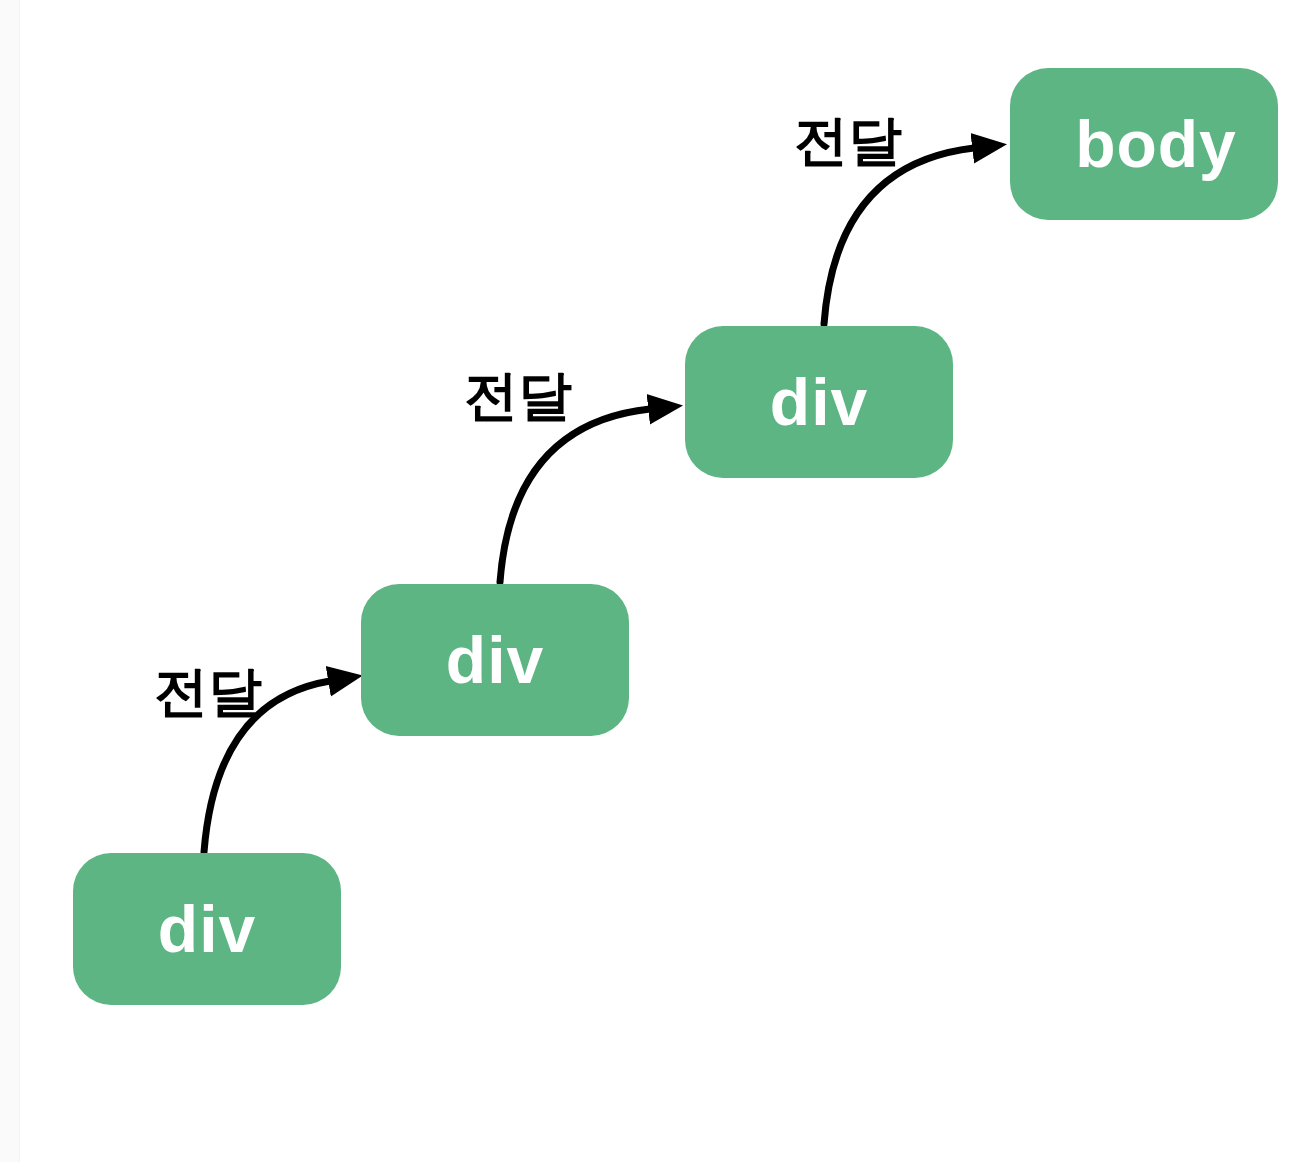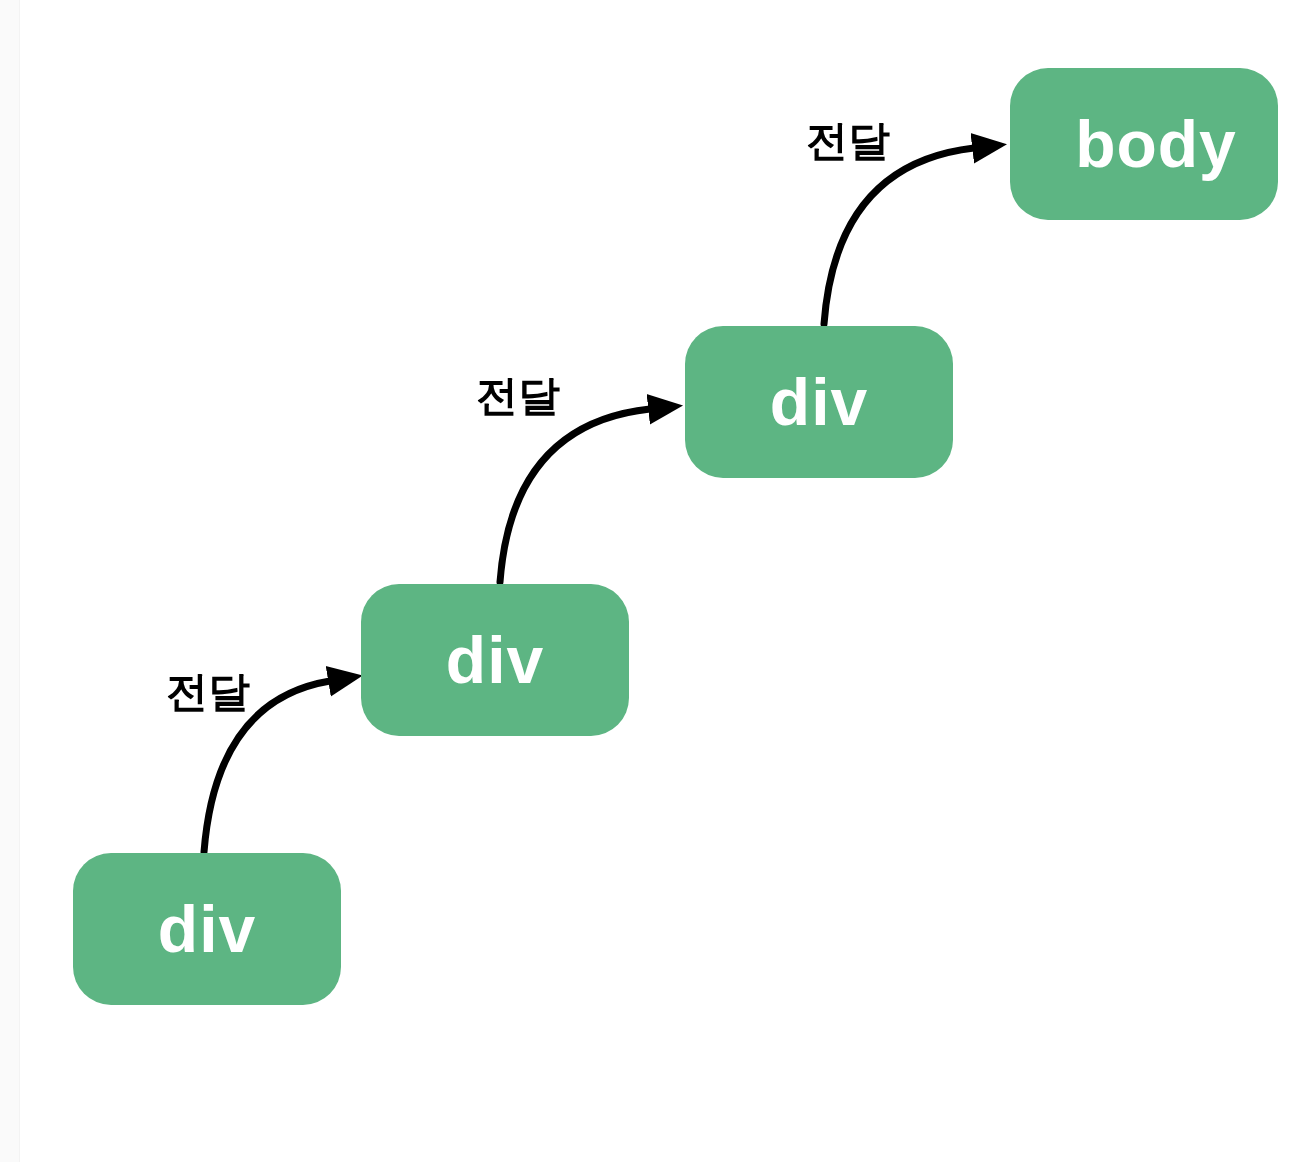--- a/index.html
+++ b/index.html
@@ -56,21 +56,21 @@
     letter-spacing: 1px;
   }
   .node-1 { left: 73px;   top: 853px; }
   .node-2 { left: 361px;  top: 584px; }
   .node-3 { left: 685px;  top: 326px; }
   .node-4 { left: 1010px; top: 68px; padding-left: 24px;  }
   .arrow-label {
     position: absolute;
     transform: translate(-50%, -50%);
     color: var(--label-text);
-    font-size: 42px;
+    font-size: 54px;
     font-weight: bold;
     white-space: nowrap;
   }
   .arrow-label-1 { left: 208px; top: 692px; }
   .arrow-label-2 { left: 518px; top: 396px; }
   .arrow-label-3 { left: 848px; top: 141px; }
   .caption {
     position: absolute;
     left: 272px; top: 1070px;
     transform: translate(-50%, -50%);

